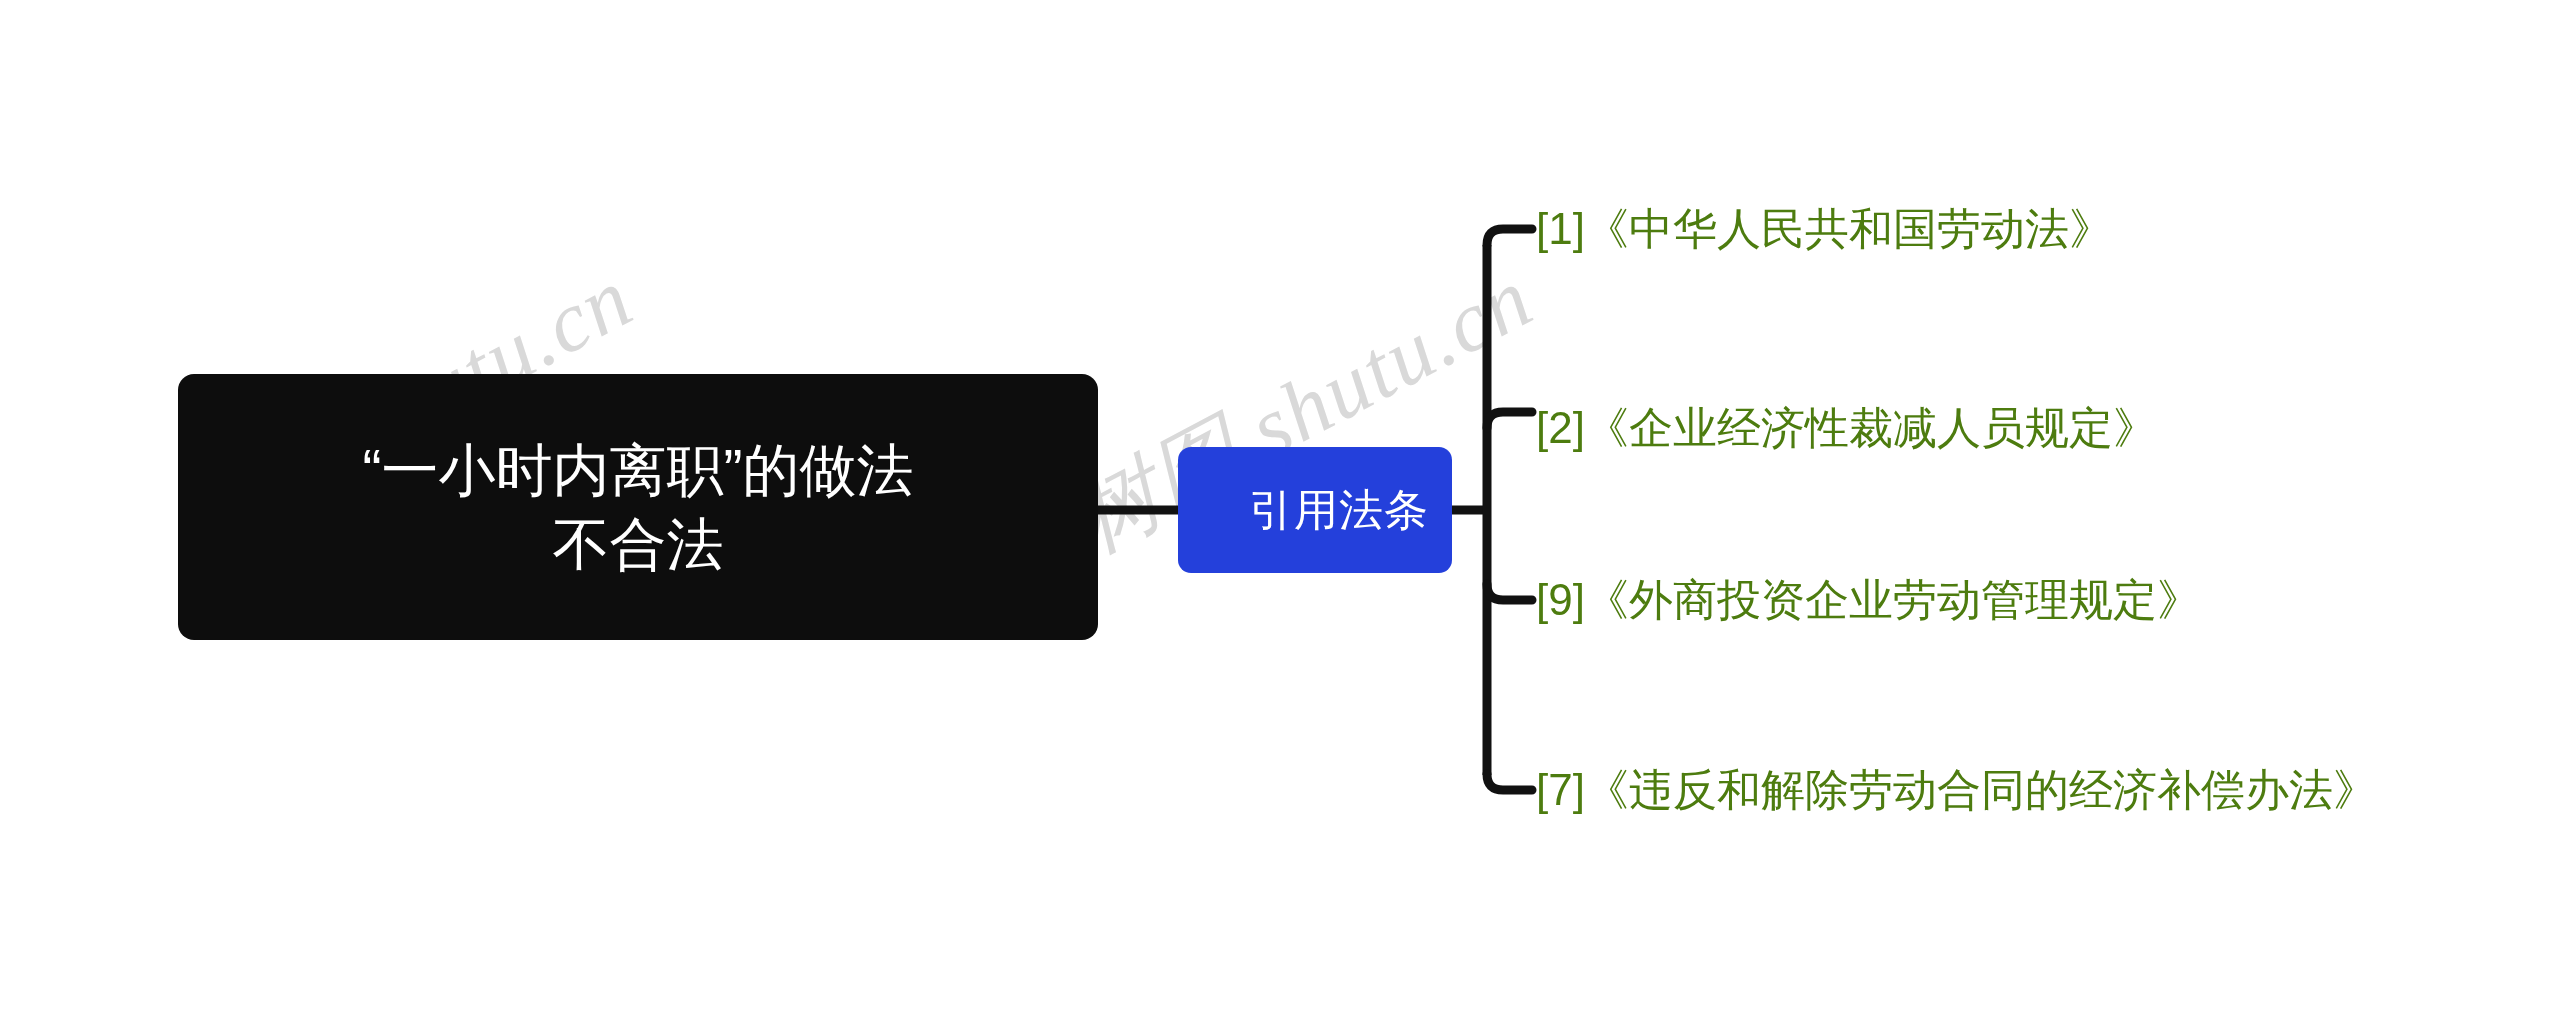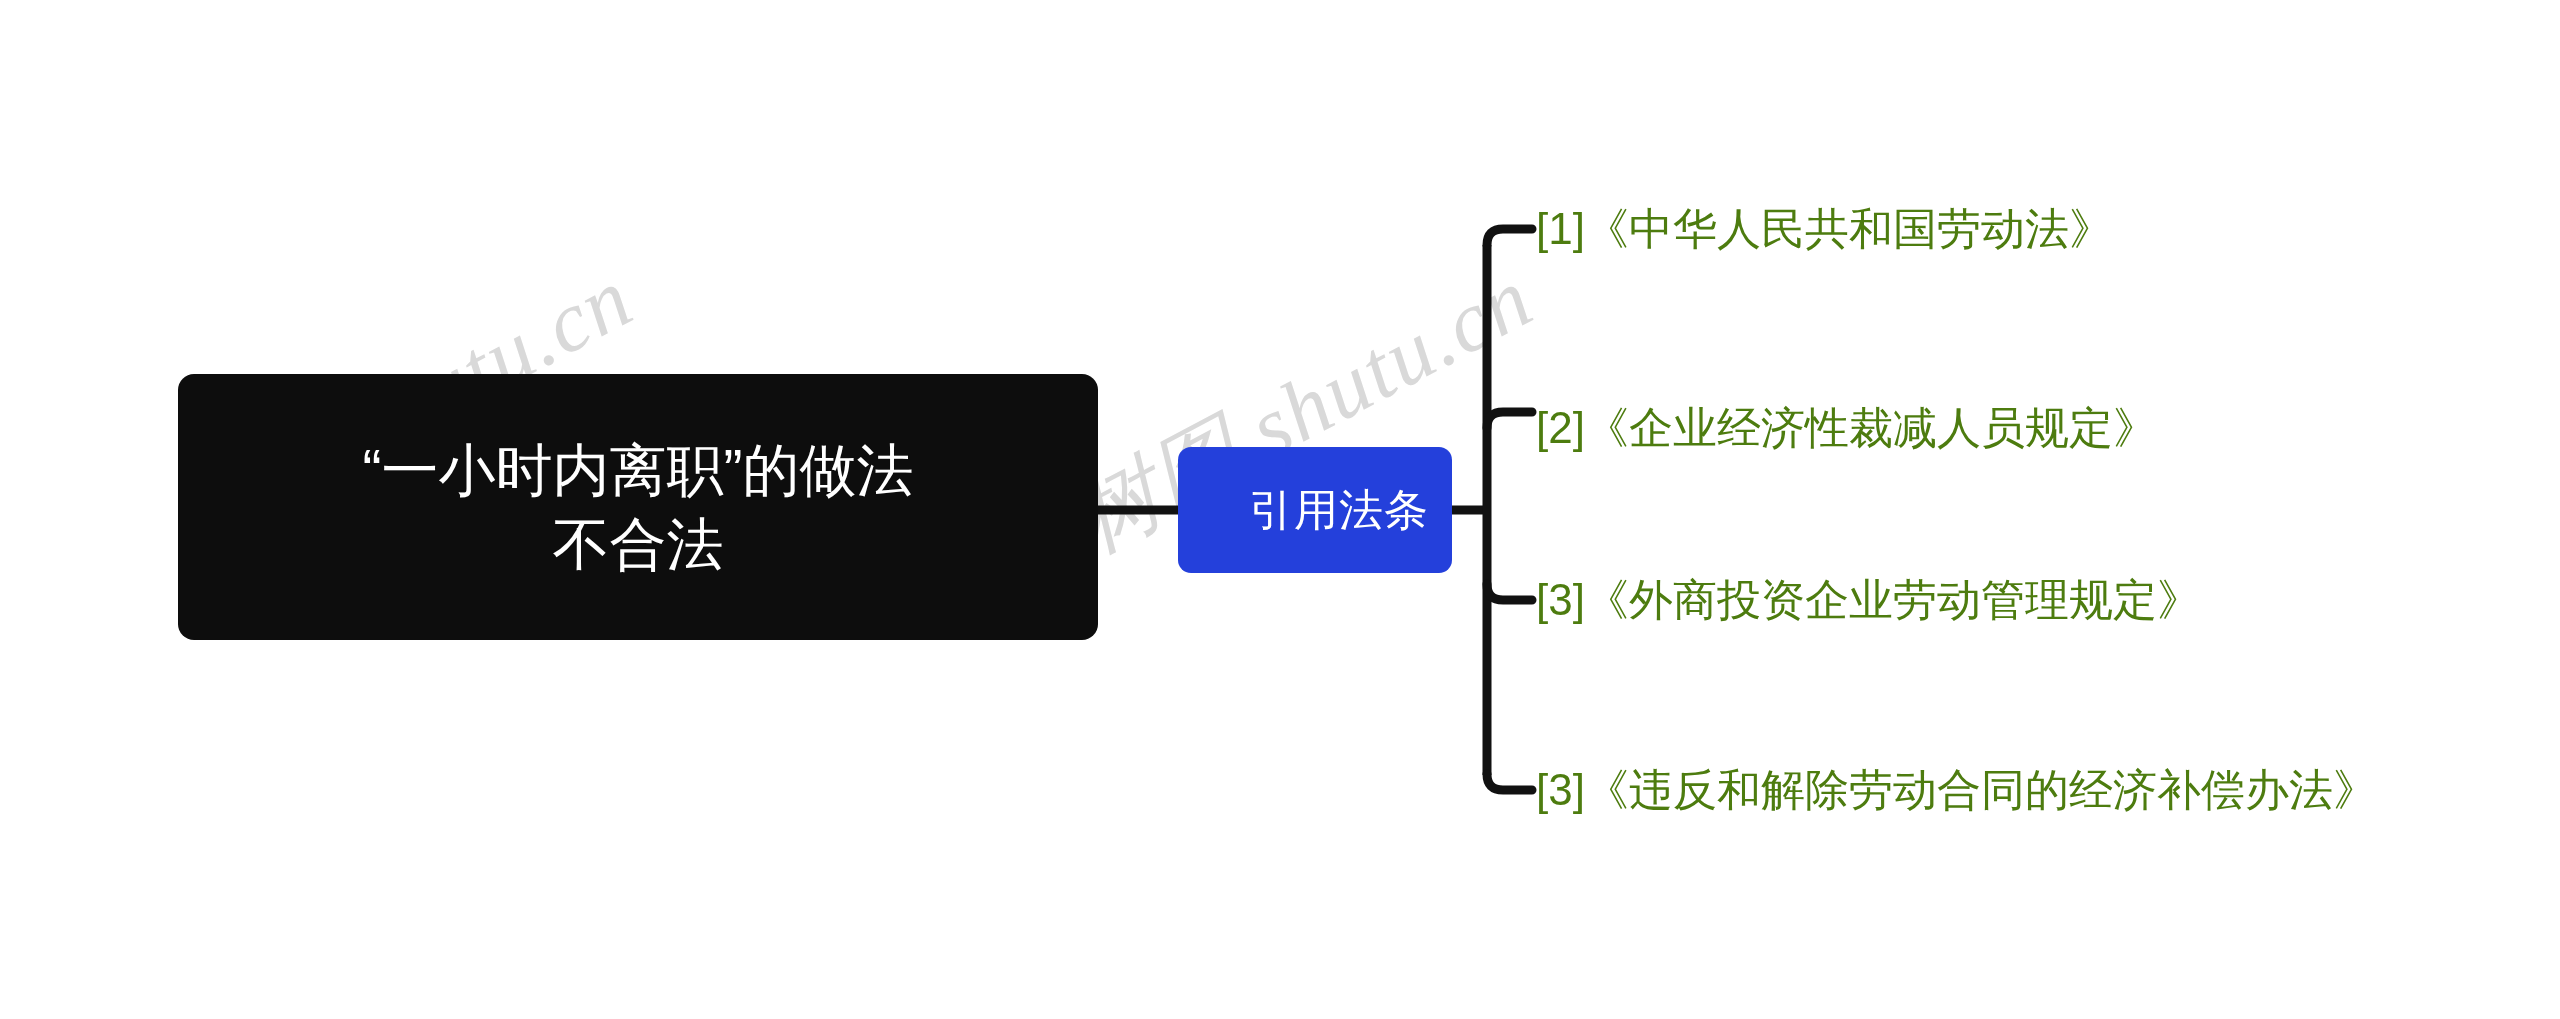--- a/index.html
+++ b/index.html
@@ -143,17 +143,17 @@
   </div>
 
   <div class="node" id="branch-node">
     <span>引用法条</span>
   </div>
 
   <div class="leaf leaf-1">[1]《中华人民共和国劳动法》</div>
 
   <div class="leaf leaf-2">[2]《企业经济性裁减人员规定》</div>
 
-  <div class="leaf leaf-3">[3]《外商投资企业劳动管理规定》</div>
+  <div class="leaf leaf-3">[9]《外商投资企业劳动管理规定》</div>
 
-  <div class="leaf leaf-4">[3]《违反和解除劳动合同的经济补偿办法》</div>
+  <div class="leaf leaf-4">[7]《违反和解除劳动合同的经济补偿办法》</div>
 
 </div>
 
 </body></html>

